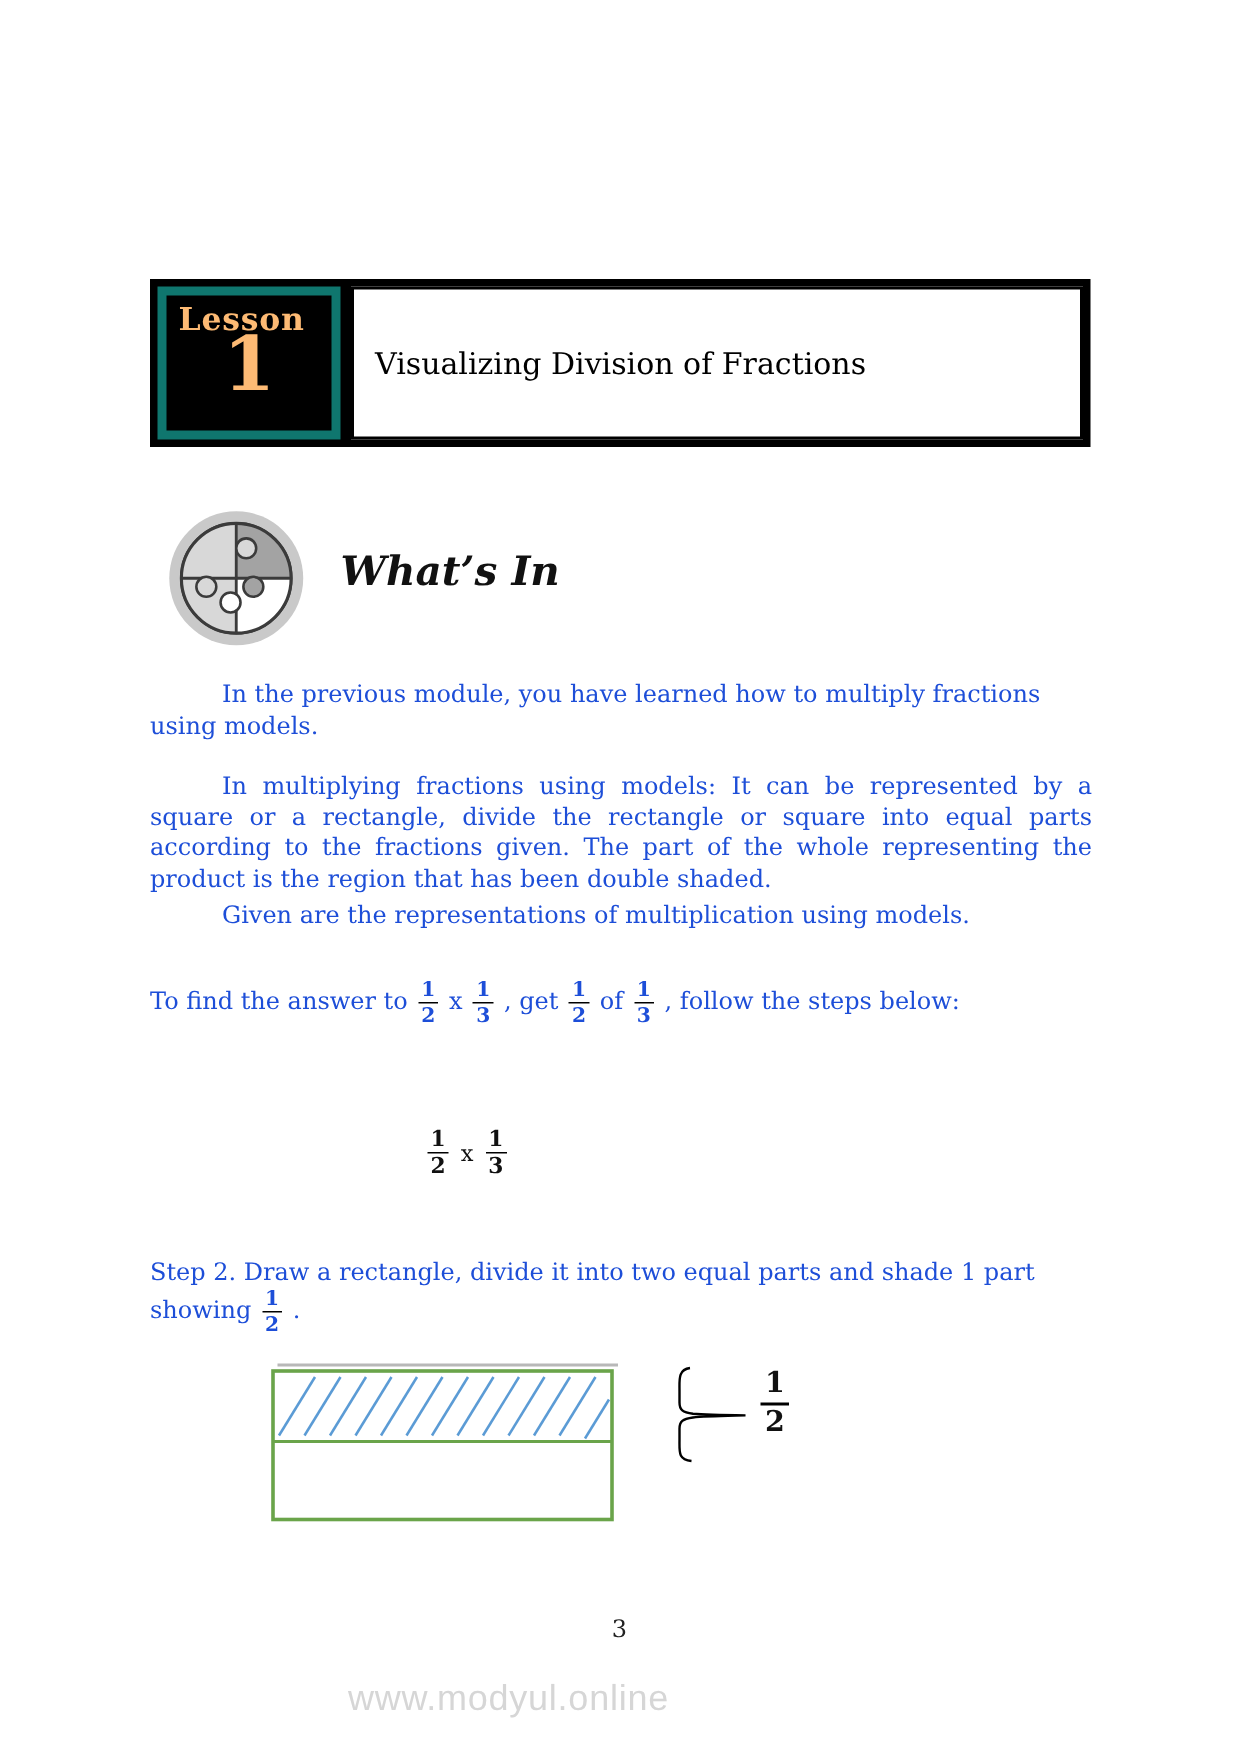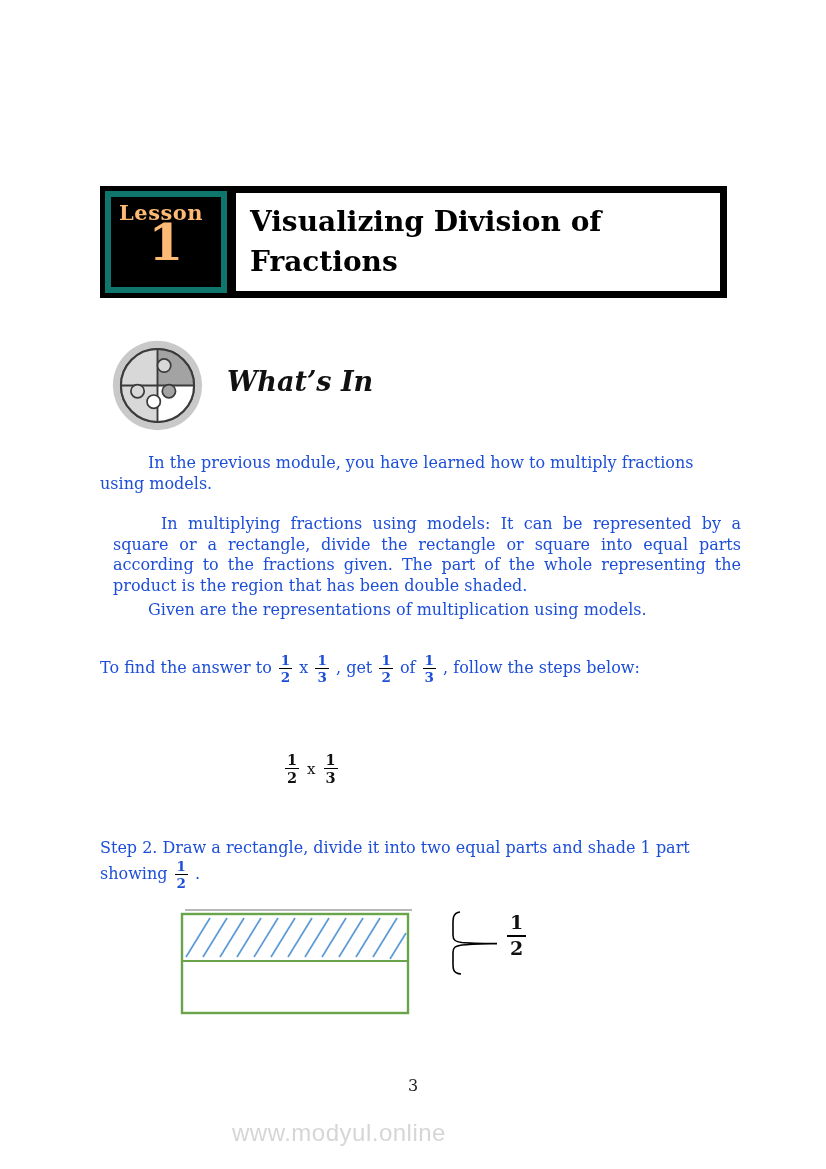--- a/index.html
+++ b/index.html
@@ -21,36 +21,36 @@
   .lesson-cell{
     width:122px;box-sizing:border-box;border:6px solid #0f766e;
     color:#fdba74;display:flex;flex-direction:column;padding:3px 8px;
   }
   .lesson-label{font-size:21px;font-weight:bold;letter-spacing:.5px;}
   .lesson-number{font-size:50px;font-weight:bold;text-align:center;margin-top:-8px;line-height:1.05;}
   .title-cell{
     flex:1;background:#fff;border:2px solid #000;margin-left:7px;
     box-sizing:border-box;display:flex;align-items:center;padding:0 14px;
   }
-  .title-text{font-size:28px;font-weight:bold;line-height:40px;color:#000;}
+  .title-text{font-size:20px;font-weight:normal;line-height:40px;color:#000;}
 
   
   .whats-in-icon{position:absolute;left:109px;top:338px;width:97px;height:95px;}
   .whats-in-heading{
     position:absolute;left:227px;top:366px;
     font-size:27px;font-weight:bold;font-style:italic;color:#111;text-align:right;
   }
 
   
   .bodytext{
     position:absolute;left:100px;width:628px;margin:0;
     font-size:16px;line-height:20.5px;color:#1d4ed8;
   }
   .indent{text-indent:48px;}
-  .justify{text-align:justify;margin-left:13px;}
+  .justify{text-align:justify;}
 
   
   .frac{
     display:inline-block;vertical-align:middle;text-align:center;
     font-weight:bold;line-height:1.06;margin:0 2px;
   }
   .frac .num{display:block;border-bottom:1.6px solid #000;padding:0 2px 1px 2px;}
   .frac .den{display:block;padding-top:1px;}
   .frac-s{font-size:13.5px;}
   .frac-m{font-size:14.5px;}

